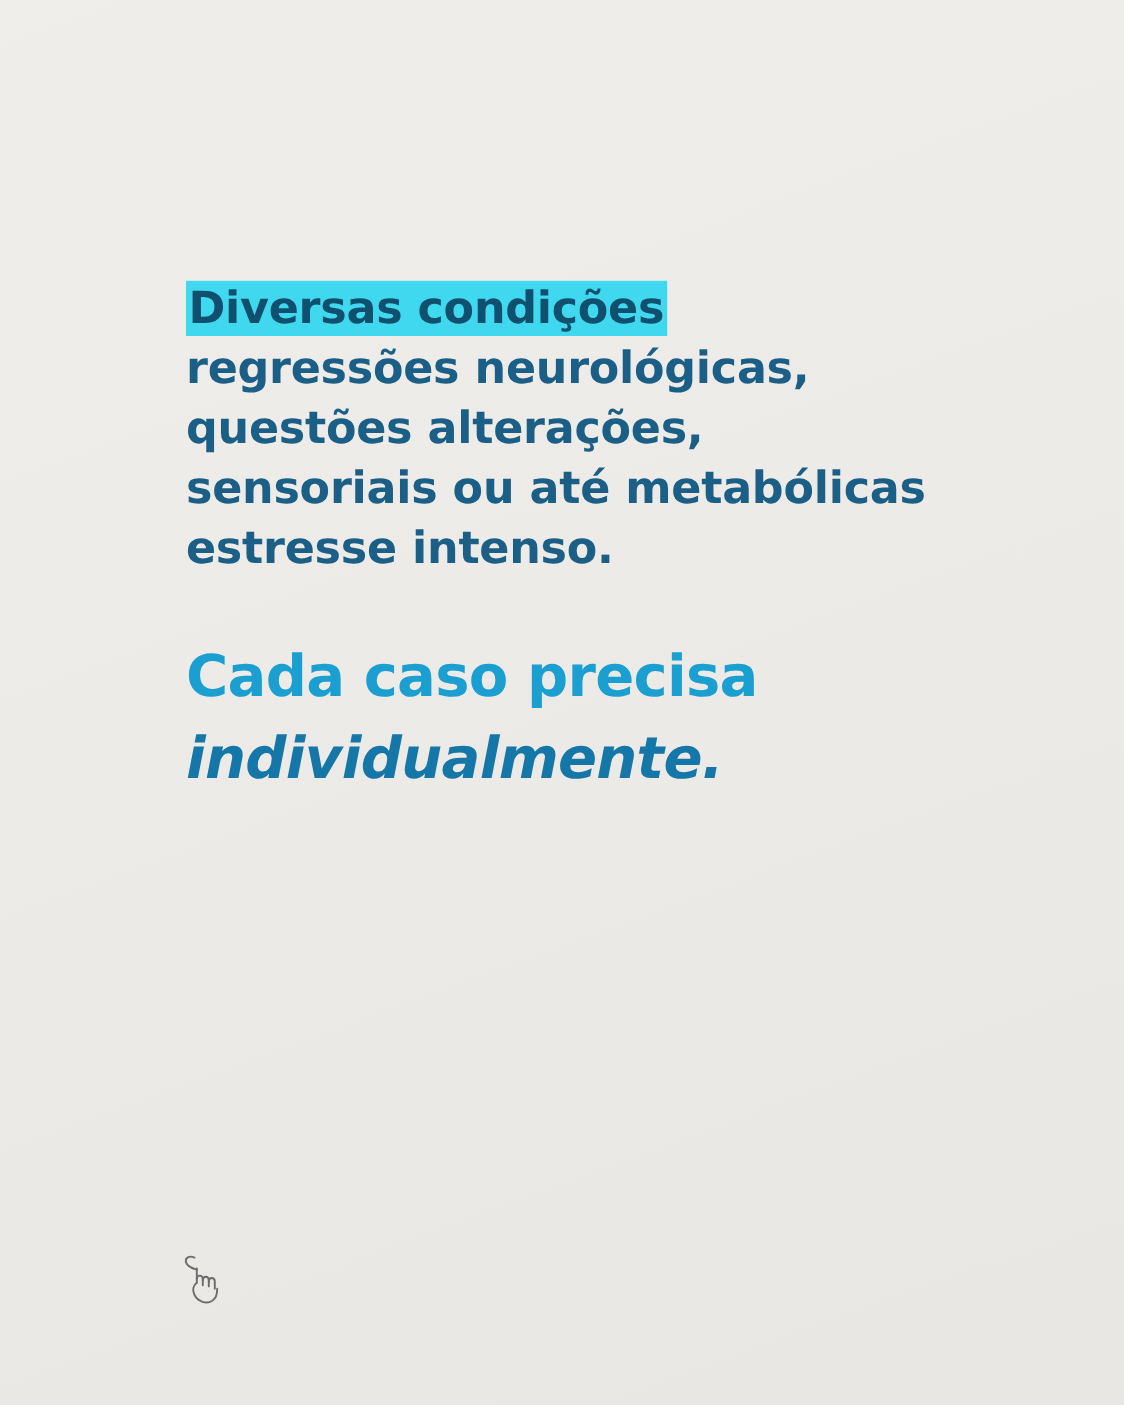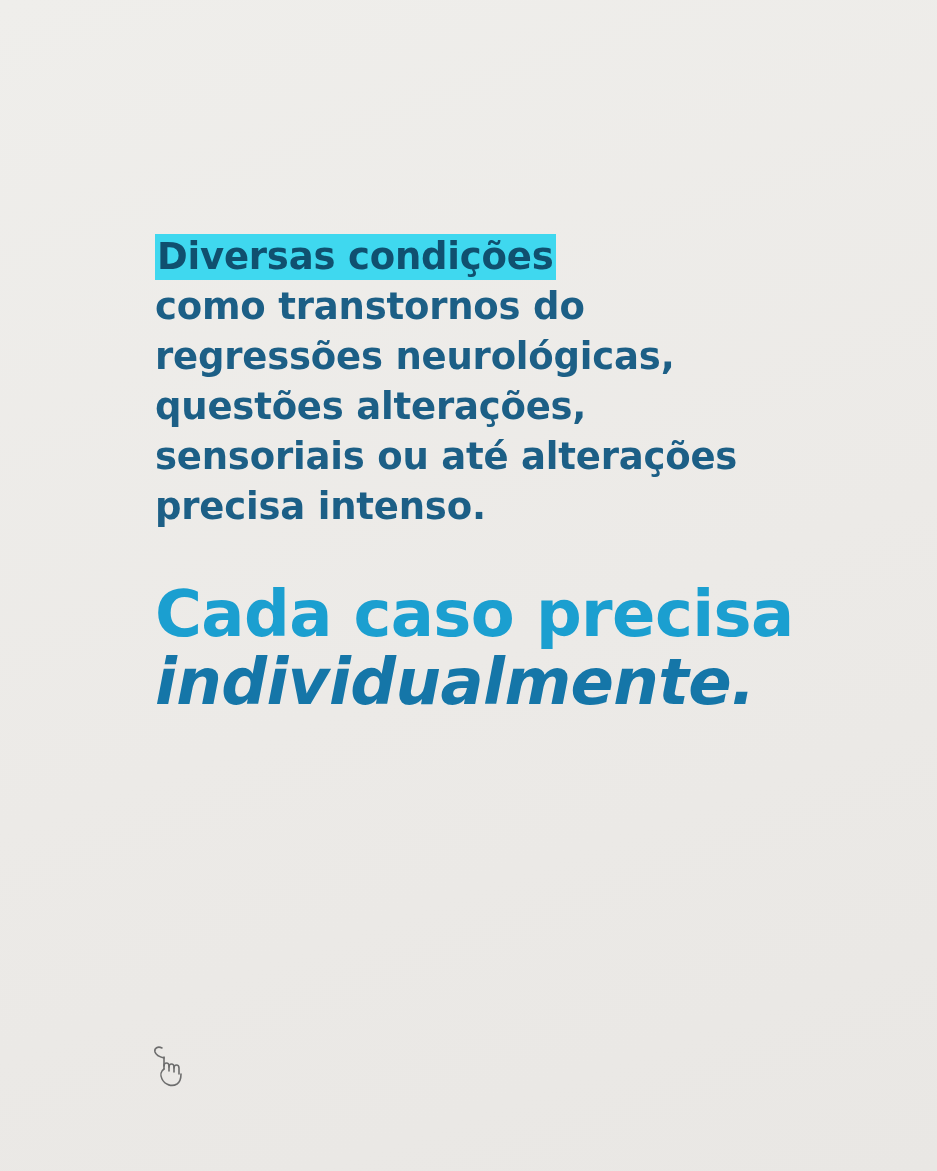--- a/index.html
+++ b/index.html
@@ -51,21 +51,21 @@
     font-weight: 700;
   }
 
   .para .line.strong-line {
     font-weight: 700;
     color: #10506f;
   }
 
   .headline {
     margin: 48px 0 0 0;
-    font-size: 64px;
+    font-size: 48px;
     line-height: 68px;
     font-weight: 700;
     color: #1b9fd0;
     letter-spacing: -0.6px;
   }
 
   .headline .line {
     display: block;
     white-space: nowrap;
   }
@@ -92,25 +92,24 @@
 </style>
 </head>
 <body>
 
 <div class="slide">
 
   <div class="content">
 
     <p class="para">
       <span class="line strong-line"><span class="hl">Diversas condições</span></span>
-      <span class="line">como transtornos do</span>
       <span class="line">regressões neurológicas,</span>
       <span class="line">questões alterações,</span>
-      <span class="line">sensoriais ou até alterações</span>
-      <span class="line">precisa intenso.</span>
+      <span class="line">sensoriais ou até metabólicas</span>
+      <span class="line">estresse intenso.</span>
     </p>
 
     <p class="headline">
       <span class="line l1">Cada caso precisa</span>
       <span class="line l3">individualmente.</span>
     </p>
 
   </div>
 
   <div class="swipe-icon">

